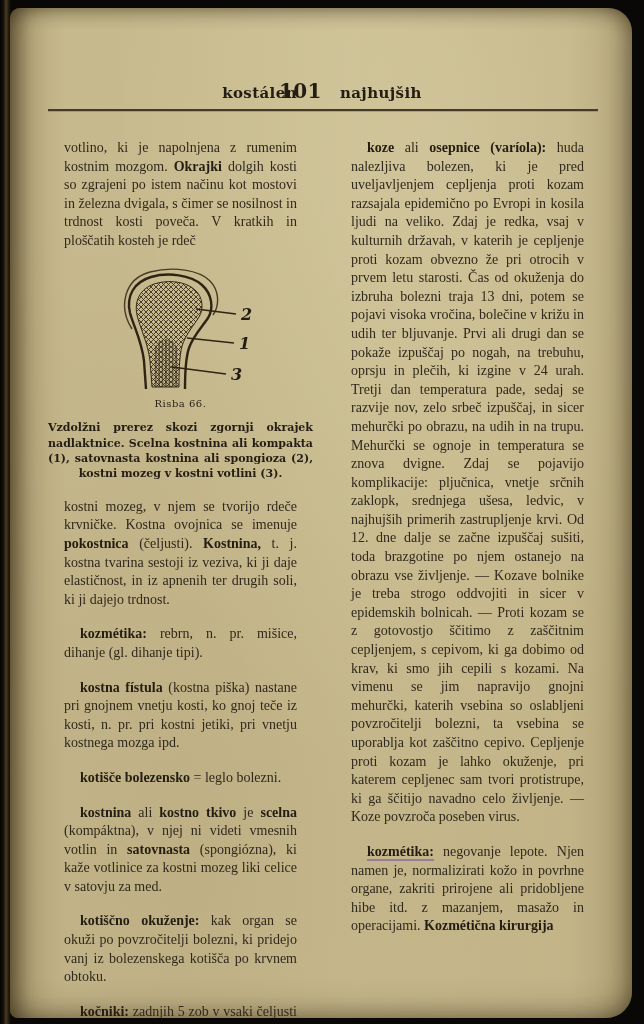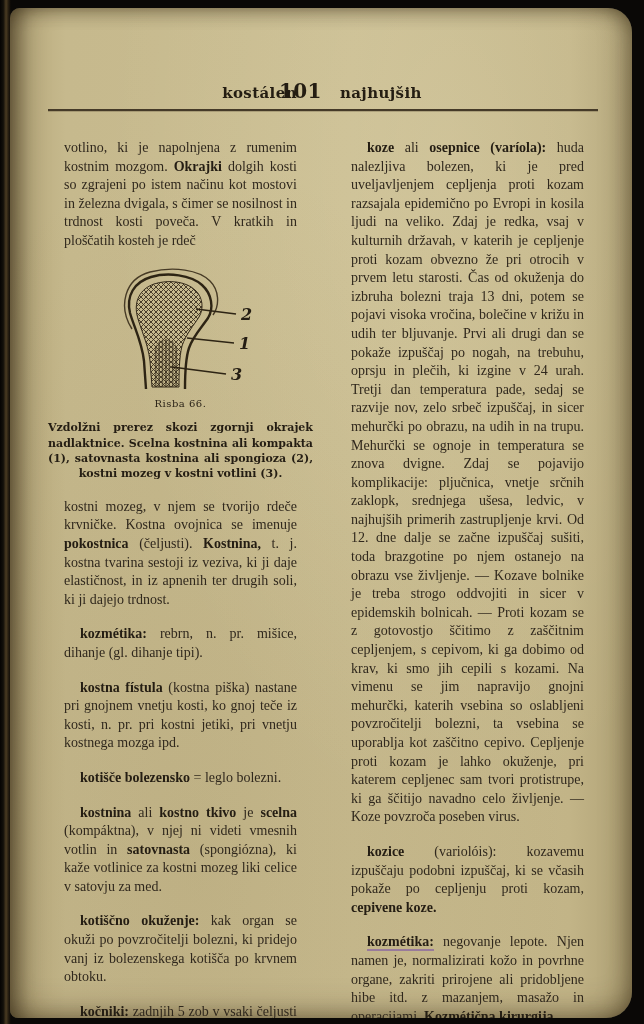--- a/index.html
+++ b/index.html
@@ -109,18 +109,17 @@
           <p class="indent"><span class="b">kotišče bolezensko</span><span> = leglo bolezni.</span></p>
           <p class="indent"><span class="b">kostnina</span><span> ali </span><span class="b">kostno tkivo</span><span> je </span><span class="b">scelna</span><span> (kompáktna), v njej ni videti vmesnih votlin in </span><span class="b">satovnasta</span><span> (spongiózna), ki kaže votlinice za kostni mozeg liki celice v satovju za med.</span></p>
           <p class="indent"><span class="b">kotiščno okuženje:</span><span> kak organ se okuži po povzročitelji bolezni, ki pridejo vanj iz bolezenskega kotišča po krvnem obtoku.</span></p>
           <p class="indent"><span class="b">kočniki:</span><span> zadnjih 5 zob v vsaki čeljusti odraslega človeka. Najsprednejša med temi, torej 4. in 5. zob od srede sta </span><span class="b">mala kočnika</span><span> ali </span><span class="b">ličnika,</span><span> zadnji, t. j. 8. od srede pa je </span><span class="b">krajnik</span><span> ali </span><span class="b">starostni zob, modrostni zob,</span><span> ker zraste šele po 20. letu.</span></p>
         </div>
     </section>
 
     <section class="col">
       <div id="right-blocks">
           <p class="indent"><span class="b">koze</span><span> ali </span><span class="b">osepnice (varíola):</span><span> huda nalezljiva bolezen, ki je pred uveljavljenjem cepljenja proti kozam razsajala epidemično po Evropi in kosila ljudi na veliko. Zdaj je redka, vsaj v kulturnih državah, v katerih je cepljenje proti kozam obvezno že pri otrocih v prvem letu starosti. Čas od okuženja do izbruha bolezni traja 13 dni, potem se pojavi visoka vročina, bolečine v križu in udih ter bljuvanje. Prvi ali drugi dan se pokaže izpuščaj po nogah, na trebuhu, oprsju in plečih, ki izgine v 24 urah. Tretji dan temperatura pade, sedaj se razvije nov, zelo srbeč izpuščaj, in sicer mehurčki po obrazu, na udih in na trupu. Mehurčki se ognoje in temperatura se znova dvigne. Zdaj se pojavijo komplikacije: pljučnica, vnetje srčnih zaklopk, srednjega ušesa, ledvic, v najhujših primerih zastrupljenje krvi. Od 12. dne dalje se začne izpuščaj sušiti, toda brazgotine po njem ostanejo na obrazu vse življenje. — Kozave bolnike je treba strogo oddvojiti in sicer v epidemskih bolnicah. — Proti kozam se z gotovostjo ščitimo z zaščitnim cepljenjem, s cepivom, ki ga dobimo od krav, ki smo jih cepili s kozami. Na vimenu se jim napravijo gnojni mehurčki, katerih vsebina so oslabljeni povzročitelji bolezni, ta vsebina se uporablja kot zaščitno cepivo. Cepljenje proti kozam je lahko okuženje, pri katerem cepljenec sam tvori protistrupe, ki ga ščitijo navadno celo življenje. — Koze povzroča poseben virus.</span></p>
-          <p class="indent"><span class="b">kozice</span><span> (variolóis): kozavemu izpuščaju podobni izpuščaj, ki se včasih pokaže po cepljenju proti kozam, </span><span class="b">cepivene koze.</span></p>
           <p class="indent"><span class="b u">kozmétika:</span><span> negovanje lepote. Njen namen je, normalizirati kožo in povrhne organe, zakriti prirojene ali pridobljene hibe itd. z mazanjem, masažo in operacijami. </span><span class="b">Kozmétična kirurgija</span></p>
         </div>
     </section>
   </main>
 </div>
 
 </body></html>

